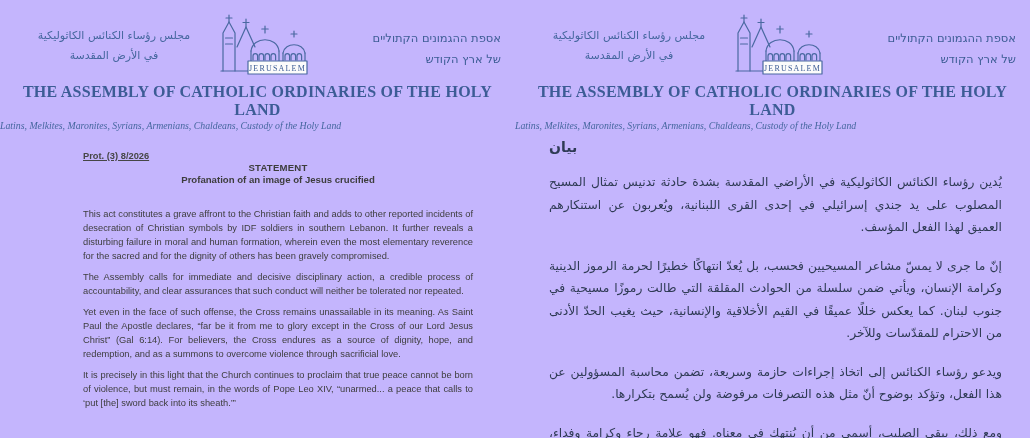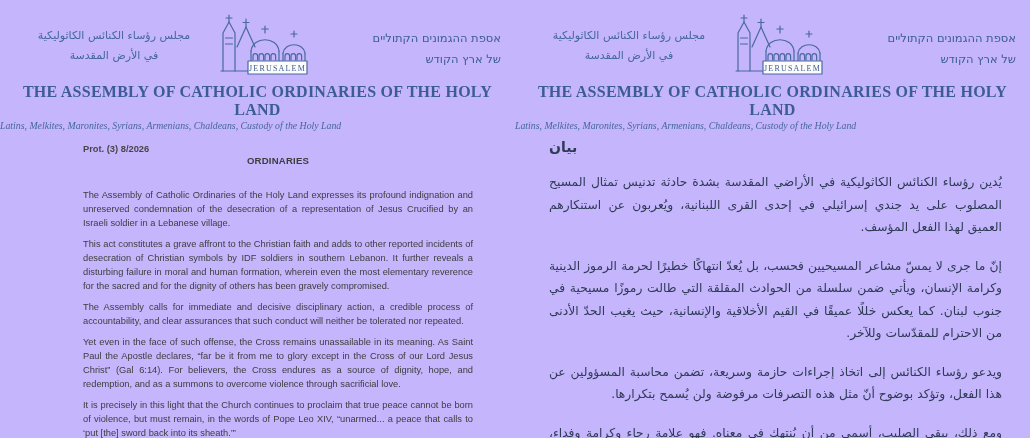--- a/index.html
+++ b/index.html
@@ -66,21 +66,21 @@
     font-size: 9.8px;
     color: #46679f;
   }
 
   
   .en-body {
     padding: 9px 42px 0 83px;
     color: #3d3d3d;
     font-size: 9.3px;
   }
-  .prot { margin: 4px 0 1px 0; font-weight: bold; color: #464646; }
+  .prot { margin: 11px 0 1px 0; font-weight: bold; color: #464646; text-decoration: underline; }
   .doc-title {
     text-align: center; font-weight: bold; margin: 0;
     font-size: 9.6px; letter-spacing: 0.2px;
   }
   .doc-subtitle {
     text-align: center; font-weight: bold; margin: 1px 0 0 0;
     font-size: 9.6px;
   }
   .en-paras { margin-top: 22px; }
   .en-p {
@@ -157,23 +157,23 @@
       <div class="lh-hebrew">
         <div>אספת ההגמונים הקתוליים</div>
         <div>של ארץ הקודש</div>
       </div>
     </div>
     <div class="org-name">THE ASSEMBLY OF CATHOLIC ORDINARIES OF THE HOLY LAND</div>
     <div class="org-sub">Latins, Melkites, Maronites, Syrians, Armenians, Chaldeans, Custody of the Holy Land</div>
 
     <div class="en-body">
       <div class="prot">Prot. (3) 8/2026</div>
-      <div class="doc-title">ORDINARIES</div>
+      <div class="doc-title">STATEMENT</div>
+      <div class="doc-subtitle">Profanation of an image of Jesus crucified</div>
       <div class="en-paras">
-        <p class="en-p">The Assembly of Catholic Ordinaries of the Holy Land expresses its profound indignation and unreserved condemnation of the desecration of a representation of Jesus Crucified by an Israeli soldier in a Lebanese village.</p>
         <p class="en-p">This act constitutes a grave affront to the Christian faith and adds to other reported incidents of desecration of Christian symbols by IDF soldiers in southern Lebanon. It further reveals a disturbing failure in moral and human formation, wherein even the most elementary reverence for the sacred and for the dignity of others has been gravely compromised.</p>
         <p class="en-p">The Assembly calls for immediate and decisive disciplinary action, a credible process of accountability, and clear assurances that such conduct will neither be tolerated nor repeated.</p>
         <p class="en-p">Yet even in the face of such offense, the Cross remains unassailable in its meaning. As Saint Paul the Apostle declares, “far be it from me to glory except in the Cross of our Lord Jesus Christ” (Gal 6:14). For believers, the Cross endures as a source of dignity, hope, and redemption, and as a summons to overcome violence through sacrificial love.</p>
         <p class="en-p">It is precisely in this light that the Church continues to proclaim that true peace cannot be born of violence, but must remain, in the words of Pope Leo XIV, “unarmed... a peace that calls to ‘put [the] sword back into its sheath.’”</p>
       </div>
     </div>
   </div>
 
   <div class="page">
     <div class="letterhead">

